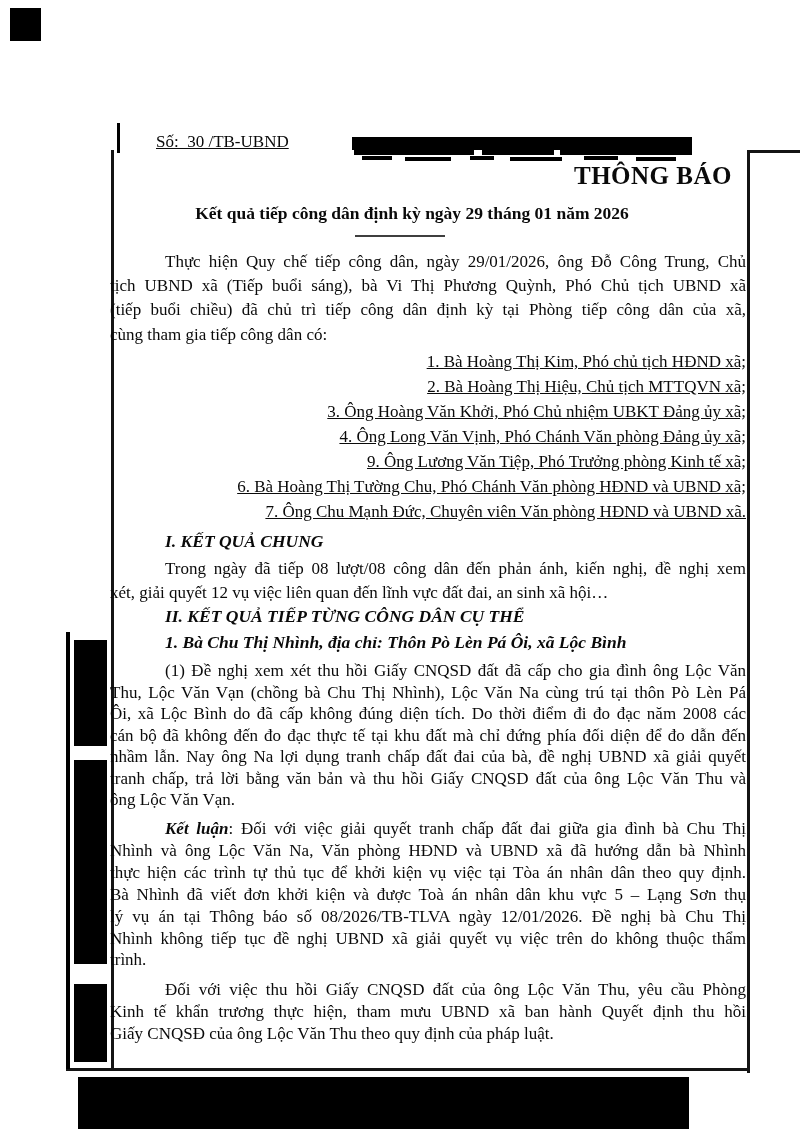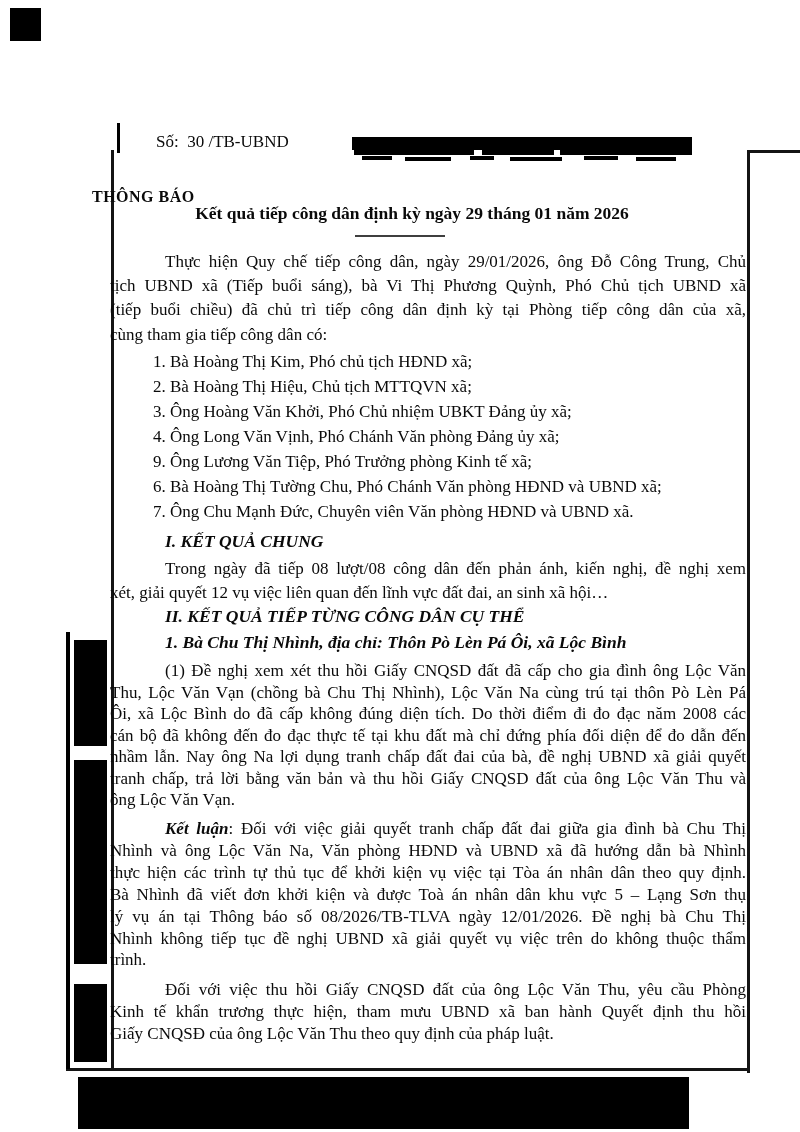--- a/index.html
+++ b/index.html
@@ -3,43 +3,43 @@
 <meta charset="utf-8">
 <style>
   html,body{margin:0;padding:0;background:#fff;}
   #canvas{
     position:relative;width:800px;height:1132px;background:#ffffff;
     font-family:"Liberation Serif","DejaVu Serif",serif;color:#0a0a0a;overflow:hidden;
   }
   .abs{position:absolute;}
   .ink{background:#000000;}
   
-  .so-line{left:156px;top:132px;font-size:17px;white-space:pre;}
+  .so-line{left:156px;top:132px;font-size:17px;white-space:pre;text-decoration:underline;}
   .so-box-vline{left:117px;top:123px;width:3px;height:30px;}
   .redaction{left:352px;top:137px;width:340px;height:13px;}
   .smudge{height:6px;}
-  .title{left:92px;top:188px;width:640px;text-align:left;font-size:16px;font-weight:bold;letter-spacing:.5px;}
+  .title{left:92px;top:162px;width:640px;text-align:right;font-size:25px;font-weight:bold;letter-spacing:.5px;}
   .subtitle{left:92px;top:203px;width:640px;text-align:center;font-size:17.5px;font-weight:bold;}
   .title-underline{left:355px;top:235px;width:90px;height:2px;background:#3f3f3f;}
   
   .border-left{left:111px;top:150px;width:3px;height:920px;background:#141414;}
   .border-right{left:747px;top:151px;width:3px;height:922px;background:#141414;}
   .border-top-right{left:747px;top:150px;width:53px;height:3px;background:#141414;}
   .border-bottom{left:66px;top:1068px;width:683px;height:3px;background:#141414;}
   .edge-thin{left:66px;top:632px;width:4px;height:437px;}
   .edge-bar{left:74px;width:33px;}
   .corner-square{left:10px;top:8px;width:31px;height:33px;}
   .bottom-bar{left:78px;top:1077px;width:611px;height:52px;}
   
   .para{left:110px;width:636px;font-size:17px;}
   .para .line{text-align:justify;text-align-last:justify;white-space:normal;}
   .para .line.last{text-align-last:left;}
   .para .line.first{text-indent:55px;}
   .para.cont .line.first{text-indent:0;}
-  .para.list .line{text-align:left;text-align-last:auto;padding-left:43px;text-indent:0;}
+  .para.list .line{text-align:right;text-align-last:auto;padding-left:43px;text-indent:0;text-decoration:underline;}
   .heading{left:110px;width:636px;font-size:17.5px;font-weight:bold;padding-left:55px;box-sizing:border-box;font-style:italic;}
   .bi{font-weight:bold;font-style:italic;}
 </style>
 </head>
 <body>
 
 <div id="canvas">
 
   <div class="abs ink corner-square"></div>
   <div class="abs ink so-box-vline"></div>

